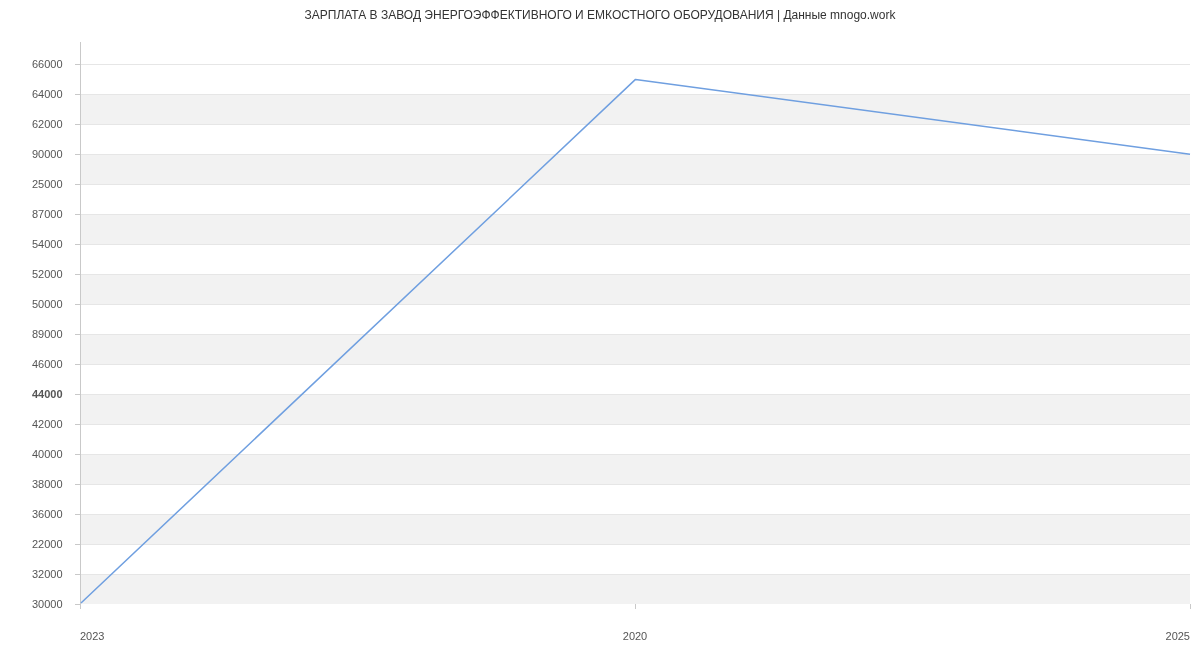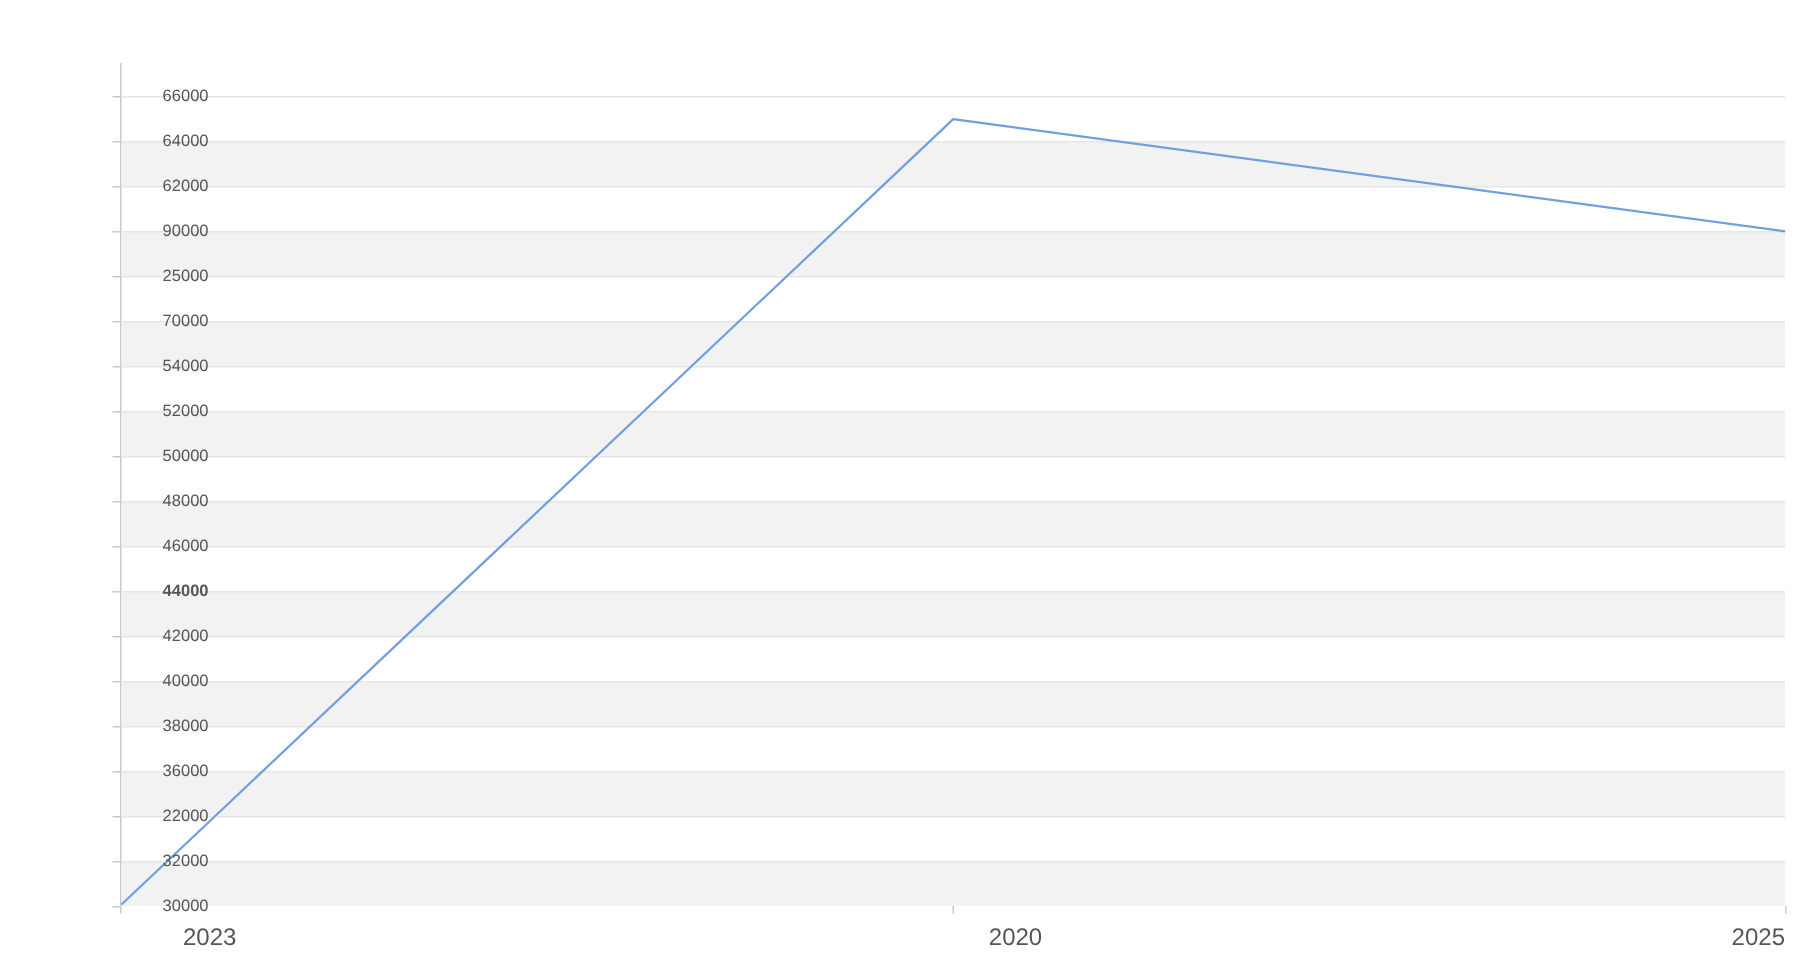--- a/index.html
+++ b/index.html
@@ -42,60 +42,60 @@
     background: #f2f2f2;
   }
   .gridline {
     position: absolute;
     left: 0;
     width: 100%;
     border-top: 1px solid #e6e6e6;
   }
   .ytick-label {
     position: absolute;
-    right: 1061px; 
-    text-align: right;
+    right: 1098px; 
+    text-align: left;
     transform: translateY(-50%);
     font-size: 11px;
     color: #555;
     width: 70px;
   }
   .ytick-mark {
     position: absolute;
     width: 5px;
     border-top: 1px solid #c9c9c9;
     left: 75px; 
   }
   .xtick-label {
     position: absolute;
-    top: 617px;
+    top: 630px;
     transform: translateX(-50%);
-    font-size: 16px;
+    font-size: 11px;
     color: #555;
-    margin-left: 42px;
   }
   .xtick-mark {
     position: absolute;
     top: 604px;
     height: 5px;
     border-left: 1px solid #c9c9c9;
   }
   .line-svg {
     position: absolute;
     left: 0; top: 0;
     width: 100%; height: 100%;
     overflow: visible;
   }
   .xtick-first { left: 80px; transform: none; }
   .xtick-last  { right: 10px; left: auto; transform: none; }
 </style>
 </head>
 <body>
 
 <div class="chart-wrap">
+  <div class="title">ЗАРПЛАТА В ЗАВОД ЭНЕРГОЭФФЕКТИВНОГО И ЕМКОСТНОГО ОБОРУДОВАНИЯ | Данные mnogo.work</div>
   <div class="plot" id="plot">
       <div class="band" style="top: 52.4533px; height: 29.9733px;"></div>
       <div class="gridline" style="top: 22.48px;"></div>
       <div class="gridline" style="top: 52.4533px;"></div>
       <div class="band" style="top: 112.4px; height: 29.9733px;"></div>
       <div class="gridline" style="top: 82.4267px;"></div>
       <div class="gridline" style="top: 112.4px;"></div>
       <div class="band" style="top: 172.347px; height: 29.9733px;"></div>
       <div class="gridline" style="top: 142.373px;"></div>
       <div class="gridline" style="top: 172.347px;"></div>
@@ -134,29 +134,29 @@
       <div class="ytick-label" style="top: 484.107px;">38000</div>
       <div class="ytick-mark" style="top: 454.133px;"></div>
       <div class="ytick-label" style="top: 454.133px;">40000</div>
       <div class="ytick-mark" style="top: 424.16px;"></div>
       <div class="ytick-label" style="top: 424.16px;">42000</div>
       <div class="ytick-mark" style="top: 394.187px;"></div>
       <div class="ytick-label" style="top: 394.187px; font-weight: bold;">44000</div>
       <div class="ytick-mark" style="top: 364.213px;"></div>
       <div class="ytick-label" style="top: 364.213px;">46000</div>
       <div class="ytick-mark" style="top: 334.24px;"></div>
-      <div class="ytick-label" style="top: 334.24px;">48000</div>
+      <div class="ytick-label" style="top: 334.24px;">89000</div>
       <div class="ytick-mark" style="top: 304.267px;"></div>
       <div class="ytick-label" style="top: 304.267px;">50000</div>
       <div class="ytick-mark" style="top: 274.293px;"></div>
       <div class="ytick-label" style="top: 274.293px;">52000</div>
       <div class="ytick-mark" style="top: 244.32px;"></div>
       <div class="ytick-label" style="top: 244.32px;">54000</div>
       <div class="ytick-mark" style="top: 214.347px;"></div>
-      <div class="ytick-label" style="top: 214.347px;">70000</div>
+      <div class="ytick-label" style="top: 214.347px;">87000</div>
       <div class="ytick-mark" style="top: 184.373px;"></div>
       <div class="ytick-label" style="top: 184.373px;">25000</div>
       <div class="ytick-mark" style="top: 154.4px;"></div>
       <div class="ytick-label" style="top: 154.4px;">90000</div>
       <div class="ytick-mark" style="top: 124.427px;"></div>
       <div class="ytick-label" style="top: 124.427px;">62000</div>
       <div class="ytick-mark" style="top: 94.4533px;"></div>
       <div class="ytick-label" style="top: 94.4533px;">64000</div>
       <div class="ytick-mark" style="top: 64.48px;"></div>
       <div class="ytick-label" style="top: 64.48px;">66000</div>

